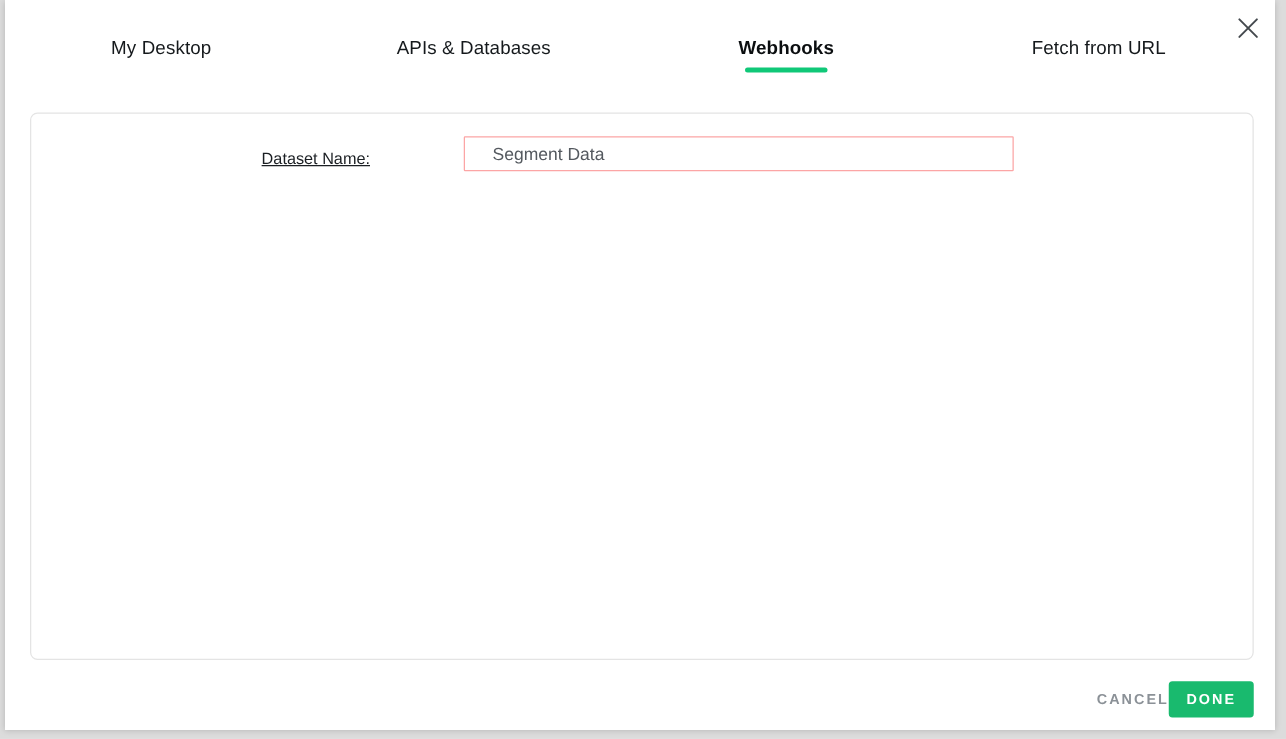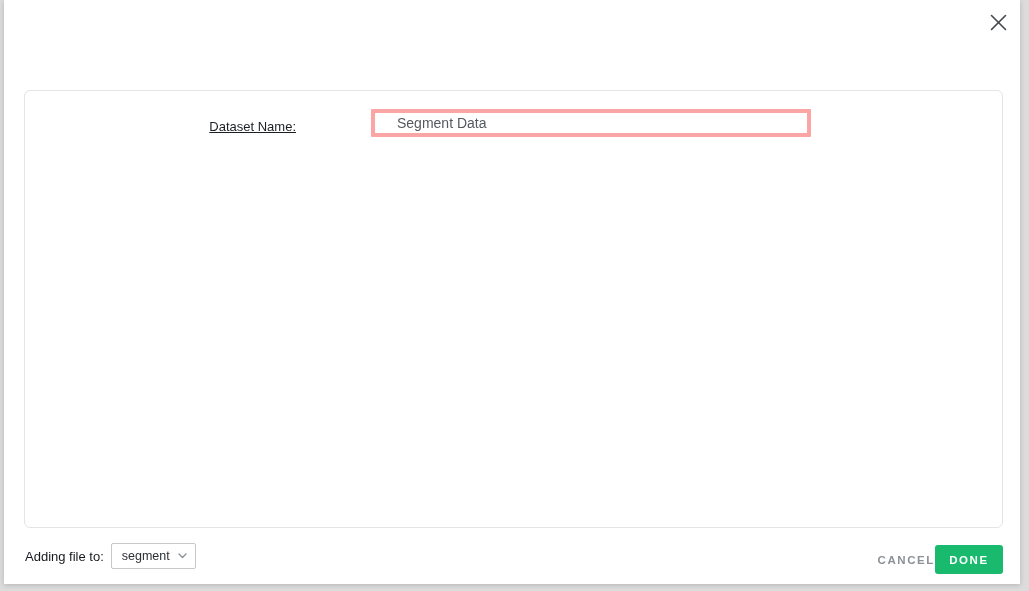--- a/index.html
+++ b/index.html
@@ -68,21 +68,21 @@
     width: 271px;
     text-align: right;
     font-size: 13px;
     color: #1b1f23;
     text-decoration: underline;
   }
   .dataset-input {
     position: absolute;
     left: 346px; top: 18px;
     width: 440px; height: 28px;
-    border: 4px solid #fca5a5;
+    border: 1px solid #fca5a5;
     border-radius: 1px;
     padding-left: 22px;
     font-family: "Liberation Sans", sans-serif;
     font-size: 14px;
     color: #54595f;
     outline: none;
     background: #fff;
   }
 
   
@@ -144,36 +144,43 @@
 
 <div class="modal">
 
   <div class="close-btn">
     <svg width="17" height="17" viewBox="0 0 17 17">
       <line x1="1.5" y1="1.5" x2="15.5" y2="15.5" stroke="#43484d" stroke-width="1.6" stroke-linecap="round"></line>
       <line x1="15.5" y1="1.5" x2="1.5" y2="15.5" stroke="#43484d" stroke-width="1.6" stroke-linecap="round"></line>
     </svg>
   </div>
 
+  <div class="tabbar">
+    <div class="tab">
+      <span class="tab-label">My Desktop</span>
+      
+    </div>
+    <div class="tab">
+      <span class="tab-label">APIs &amp; Databases</span>
+      
+    </div>
+    <div class="tab active">
+      <span class="tab-label">Webhooks</span>
+      <div class="tab-underline"></div>
+    </div>
+    <div class="tab">
+      <span class="tab-label">Fetch from URL</span>
+      
+    </div>
+  </div>
 
   <div class="panel">
     <div class="dataset-label">Dataset Name:</div>
     <input class="dataset-input" type="text" value="Segment Data" style="">
   </div>
 
-  <div class="footer-left">
-    <span class="adding-label">Adding file to:</span>
-    <div class="folder-select">
-      <span class="folder-value">segment</span>
-      <span style="display:inline-flex;">
-        <svg width="9" height="6" viewBox="0 0 9 6">
-          <polyline points="1,1 4.5,4.5 8,1" fill="none" stroke="#8a8f94" stroke-width="1.3" stroke-linecap="round" stroke-linejoin="round"></polyline>
-        </svg>
-      </span>
-    </div>
-  </div>
 
   <div class="footer-right">
     <span class="cancel-btn">CANCEL</span>
     <button class="done-btn">DONE</button>
   </div>
 
 </div>
 
 </body></html>

